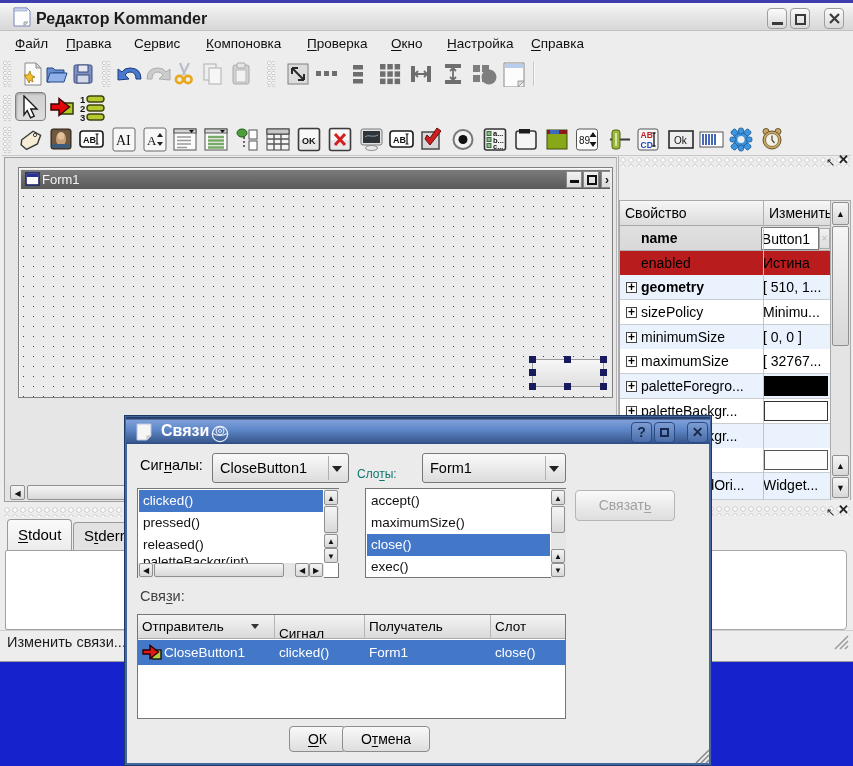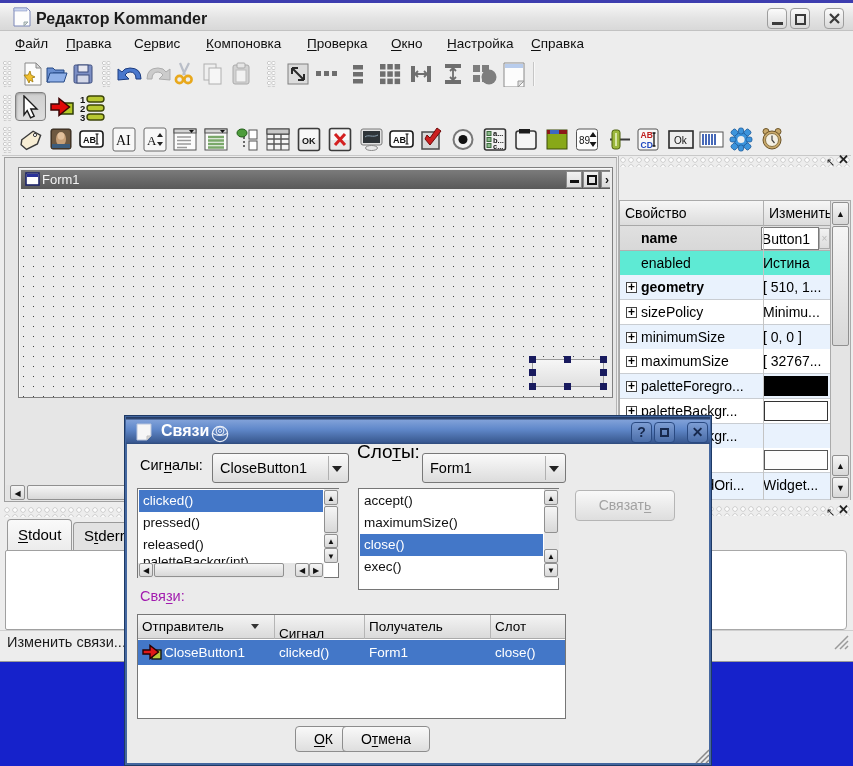--- a/index.html
+++ b/index.html
@@ -400,21 +400,21 @@
       <div class="abs" style="left:143px;top:0;width:1px;height:25px;background:#b0b0b0"></div>
       <div class="abs" style="left:149px;top:4px">Изменить</div>
     </div>
     <div class="prow" style="top:25px;background:linear-gradient(#e0e0e0,#d8d8d8);border-bottom:1px solid #b0b0b0">
       <div class="nm" style="font-weight:bold">name</div>
       <div class="abs" style="left:141px;top:1px;width:58px;height:23px;background:#fff;border:1px solid #7a7a7a;overflow:hidden;white-space:nowrap">
           <div class="abs" style="left:-36px;top:3px">CloseButton1</div>
         </div>
       <div class="abs" style="left:199px;top:2px;width:11px;height:21px;background:linear-gradient(#f2f2f2,#ddd);border:1px solid #aaa;color:#bbb;font-size:10px;text-align:center;line-height:19px">×</div>
     </div>
-    <div class="prow" style="top:50px;background:#5eead4">
+    <div class="prow" style="top:50px;background:#b91c1c">
         <div class="nm">enabled</div>
         <div class="vl">Истина</div>
       </div>
     <div class="prow" style="top:74px;background:#e9f2fd">
         <div class="pm">+</div>
         <div class="nm" style="font-weight:bold">geometry</div>
         <div class="vl">[ 510, 1...</div>
       </div>
     <div class="prow" style="top:99px;background:#fff">
         <div class="pm">+</div>
@@ -500,21 +500,21 @@
         <div class="abs" style="left:5px;top:5px;width:9px;height:9px;border:2px solid #17294e"></div>
       </div>
     <div class="dbtn" style="left:561px">✕</div>
   </div>
   <div class="abs" style="left:15px;top:41px;font-size:14.5px;color:#000">Сиг<u>н</u>алы:</div>
   <div class="abs" style="left:87px;top:37px;width:137px;height:30px;border:1px solid #787878;border-radius:3px;background:linear-gradient(#fafafa,#dcdcdc)">
     <div class="abs" style="left:7px;top:6px;font-size:14.5px">CloseButton1</div>
     <div class="abs" style="right:19px;top:2px;bottom:2px;width:1px;background:#b0b0b0"></div>
     <div class="abs" style="right:6px;top:12px;width:0;height:0;border:5px solid transparent;border-top:6px solid #222"></div>
   </div>
-  <div class="abs" style="left:232px;top:25px;font-size:19px;color:#000000">Сло<u>т</u>ы:</div>
+  <div class="abs" style="left:232px;top:51px;font-size:12px;color:#0f766e">Сло<u>т</u>ы:</div>
   <div class="abs" style="left:297px;top:37px;width:144px;height:30px;border:1px solid #787878;border-radius:3px;background:linear-gradient(#fafafa,#dcdcdc)">
     <div class="abs" style="left:7px;top:6px;font-size:14.5px">Form1</div>
     <div class="abs" style="right:19px;top:2px;bottom:2px;width:1px;background:#b0b0b0"></div>
     <div class="abs" style="right:6px;top:12px;width:0;height:0;border:5px solid transparent;border-top:6px solid #222"></div>
   </div>
   <div class="lbx" style="left:12px;top:72px;width:202px;height:90px">
     <div class="lbi sel" style="top:1px;width:184px">clicked()</div>
     <div class="lbi" style="top:23px">pressed()</div>
     <div class="lbi" style="top:45px">released()</div>
     <div class="lbi" style="top:62px;height:13px;overflow:hidden">paletteBackgr(int)</div>
@@ -524,34 +524,34 @@
       <div class="sbb" style="left:0px;top:45px;width:14px;height:14px;line-height:14px">▲</div>
       <div class="sbb" style="left:0px;top:59px;width:14px;height:15px;line-height:15px">▼</div>
     </div>
     <div class="abs" style="left:0;top:74px;width:186px;height:15px;background:#e6e6e6">
       <div class="sbb" style="left:1px;top:0px;width:14px;height:14px;line-height:14px">◀</div>
       <div class="sbb grip" style="left:16px;top:0px;width:130px;height:14px"></div>
       <div class="sbb" style="left:157px;top:0px;width:14px;height:14px;line-height:14px">◀</div>
       <div class="sbb" style="left:171px;top:0px;width:14px;height:14px;line-height:14px">▶</div>
     </div>
   </div>
-  <div class="lbx" style="left:233px;top:72px;width:201px;height:102px">
+  <div class="lbx" style="left:240px;top:72px;width:201px;height:90px">
     <div class="lbi" style="top:1px">accept()</div>
     <div class="lbi" style="top:23px">maximumSize()</div>
     <div class="lbi sel" style="top:45px;width:183px">close()</div>
     <div class="lbi" style="top:67px">exec()</div>
     <div class="abs" style="left:185px;top:0;width:15px;height:89px;background:#e6e6e6">
       <div class="sbb" style="left:0px;top:1px;width:14px;height:15px;line-height:15px">▲</div>
       <div class="sbb grip" style="left:0px;top:17px;width:14px;height:27px"></div>
       <div class="sbb" style="left:0px;top:60px;width:14px;height:14px;line-height:14px">▲</div>
       <div class="sbb" style="left:0px;top:74px;width:14px;height:14px;line-height:14px">▼</div>
     </div>
   </div>
   <div class="btn" style="left:450px;top:74px;width:100px;height:31px;color:#a2a2a2;line-height:29px;border-color:#b5b5b5">Связат<u>ь</u></div>
-  <div class="abs" style="left:15px;top:172px;font-size:14.5px;color:#a21caf">Свя<u>з</u>и:</div>
+  <div class="abs" style="left:15px;top:172px;font-size:14.5px;color:#404040">Свя<u>з</u>и:</div>
   <div class="lbx" style="left:12px;top:198px;width:429px;height:105px">
     <div class="abs" style="left:0;top:0;width:427px;height:24px;background:linear-gradient(#f4f4f4,#dadada);border-bottom:1px solid #aaa;font-size:13.5px">
       <div class="abs" style="left:4px;top:4px">Отправитель</div>
       <div class="abs" style="left:113px;top:9px;width:0;height:0;border:4px solid transparent;border-top:5px solid #333"></div>
       <div class="abs" style="left:136px;top:0;width:1px;height:24px;background:#b5b5b5"></div>
       <div class="abs" style="left:141px;top:11px">Сигнал</div>
       <div class="abs" style="left:226px;top:0;width:1px;height:24px;background:#b5b5b5"></div>
       <div class="abs" style="left:231px;top:4px">Получатель</div>
       <div class="abs" style="left:352px;top:0;width:1px;height:24px;background:#b5b5b5"></div>
       <div class="abs" style="left:357px;top:4px">Слот</div>
@@ -560,18 +560,18 @@
       <svg class="abs" style="left:4px;top:2px" width="21" height="21" viewBox="0 0 21 21">
         <rect x="10" y="8" width="9" height="9" fill="#b8cc3c" stroke="#151515" stroke-width="1.4"></rect>
         <path d="M1 8h7V3.5L16.5 10 8 16.5V12H1z" fill="#e01818" stroke="#2a0000" stroke-width="1.4"></path>
       </svg>
       <div class="abs" style="left:26px;top:5px">CloseButton1</div>
       <div class="abs" style="left:141px;top:5px">clicked()</div>
       <div class="abs" style="left:231px;top:5px">Form1</div>
       <div class="abs" style="left:357px;top:5px">close()</div>
     </div>
   </div>
-  <div class="btn" style="left:170px;top:310px;width:57px;height:26px;line-height:24px"><u>О</u>К</div>
+  <div class="btn" style="left:164px;top:310px;width:57px;height:26px;line-height:24px"><u>О</u>К</div>
   <div class="btn" style="left:217px;top:310px;width:88px;height:26px;line-height:24px">О<u>т</u>мена</div>
   <svg class="abs" style="left:570px;top:333px" width="15" height="15">
       <path d="M14 1L1 14M14 6L6 14M14 11L11 14" stroke="#888" stroke-width="1.5"></path>
     </svg>
 </div>
 
 </body></html>

